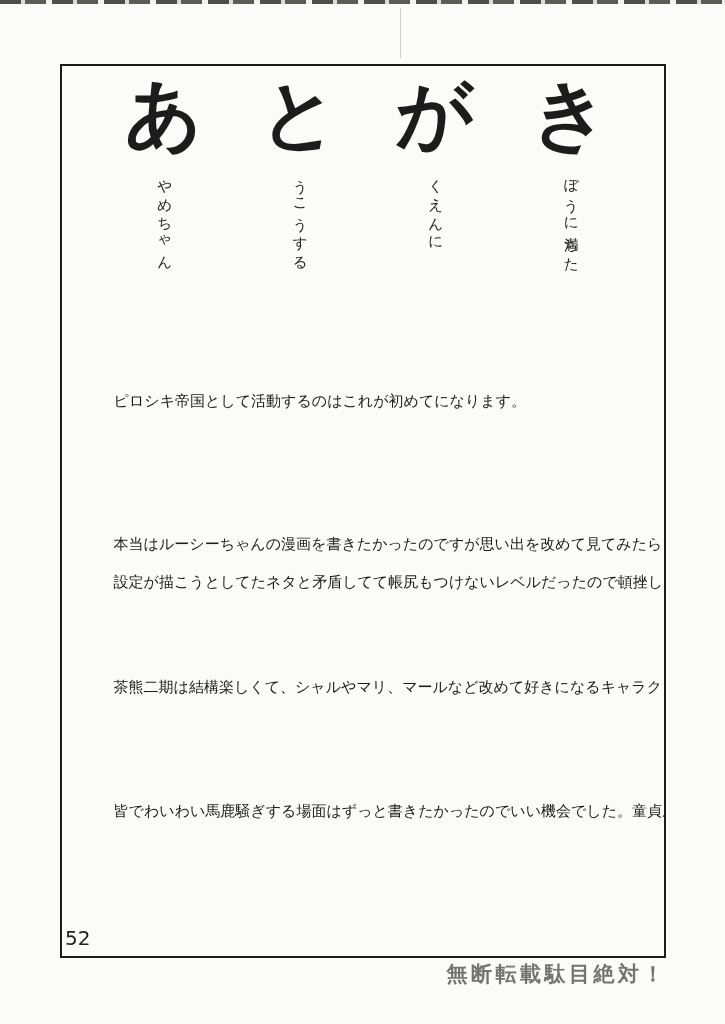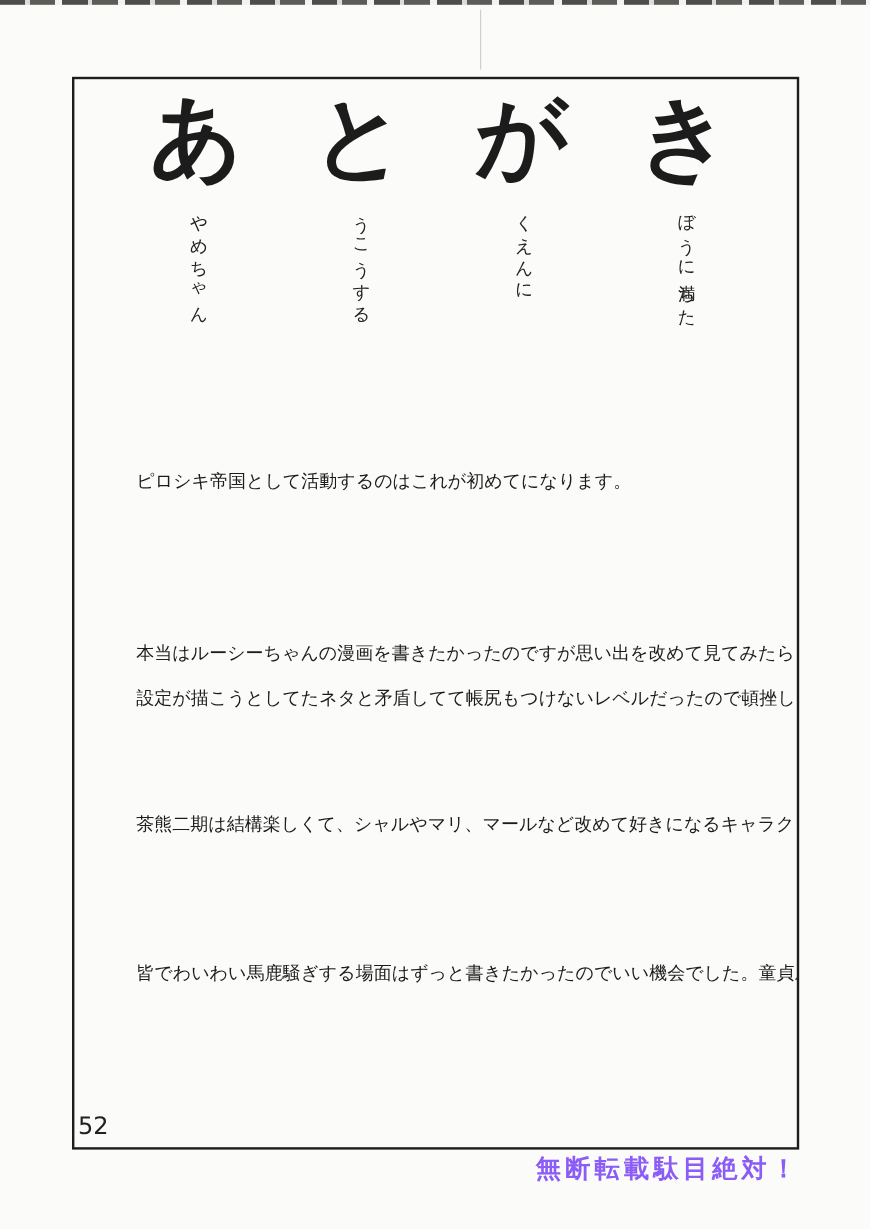--- a/index.html
+++ b/index.html
@@ -60,21 +60,21 @@
   .afterword p { margin:0 0 10px 0; font-weight:500; }
   .afterword p:last-child { margin-bottom:0; }
   
   .page-number {
     position:absolute; left:32px; top:926px;
     font-size:20px; color:#222;margin-left:33px;
   }
   .notice {
     position:absolute; right:58px; top:960px;
     font-size:21px; font-weight:700; letter-spacing:3.5px;
-    color:#8b5cf6;
+    color:#737373;
   }
 </style>
 </head>
 <body>
 
 <div class="scan-top"></div>
 <div class="scan-vline"></div>
 
 <div class="frame">
 

